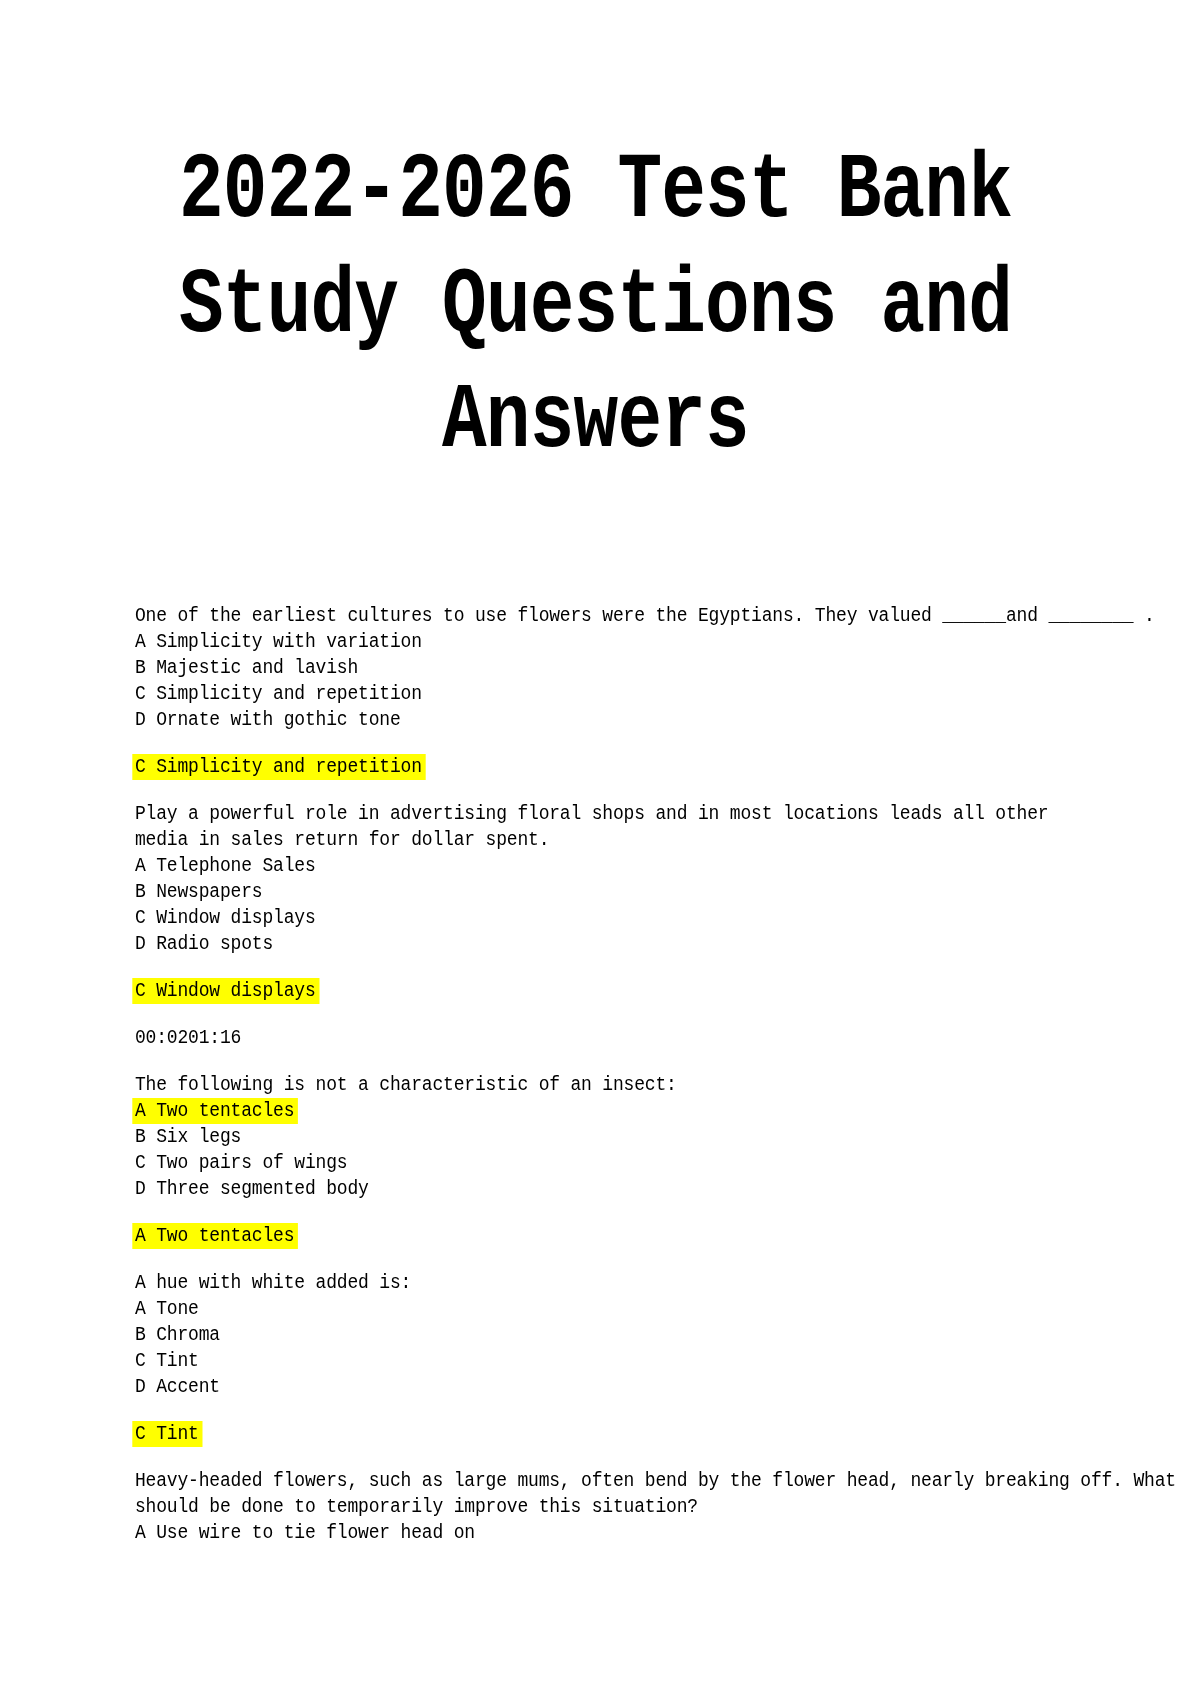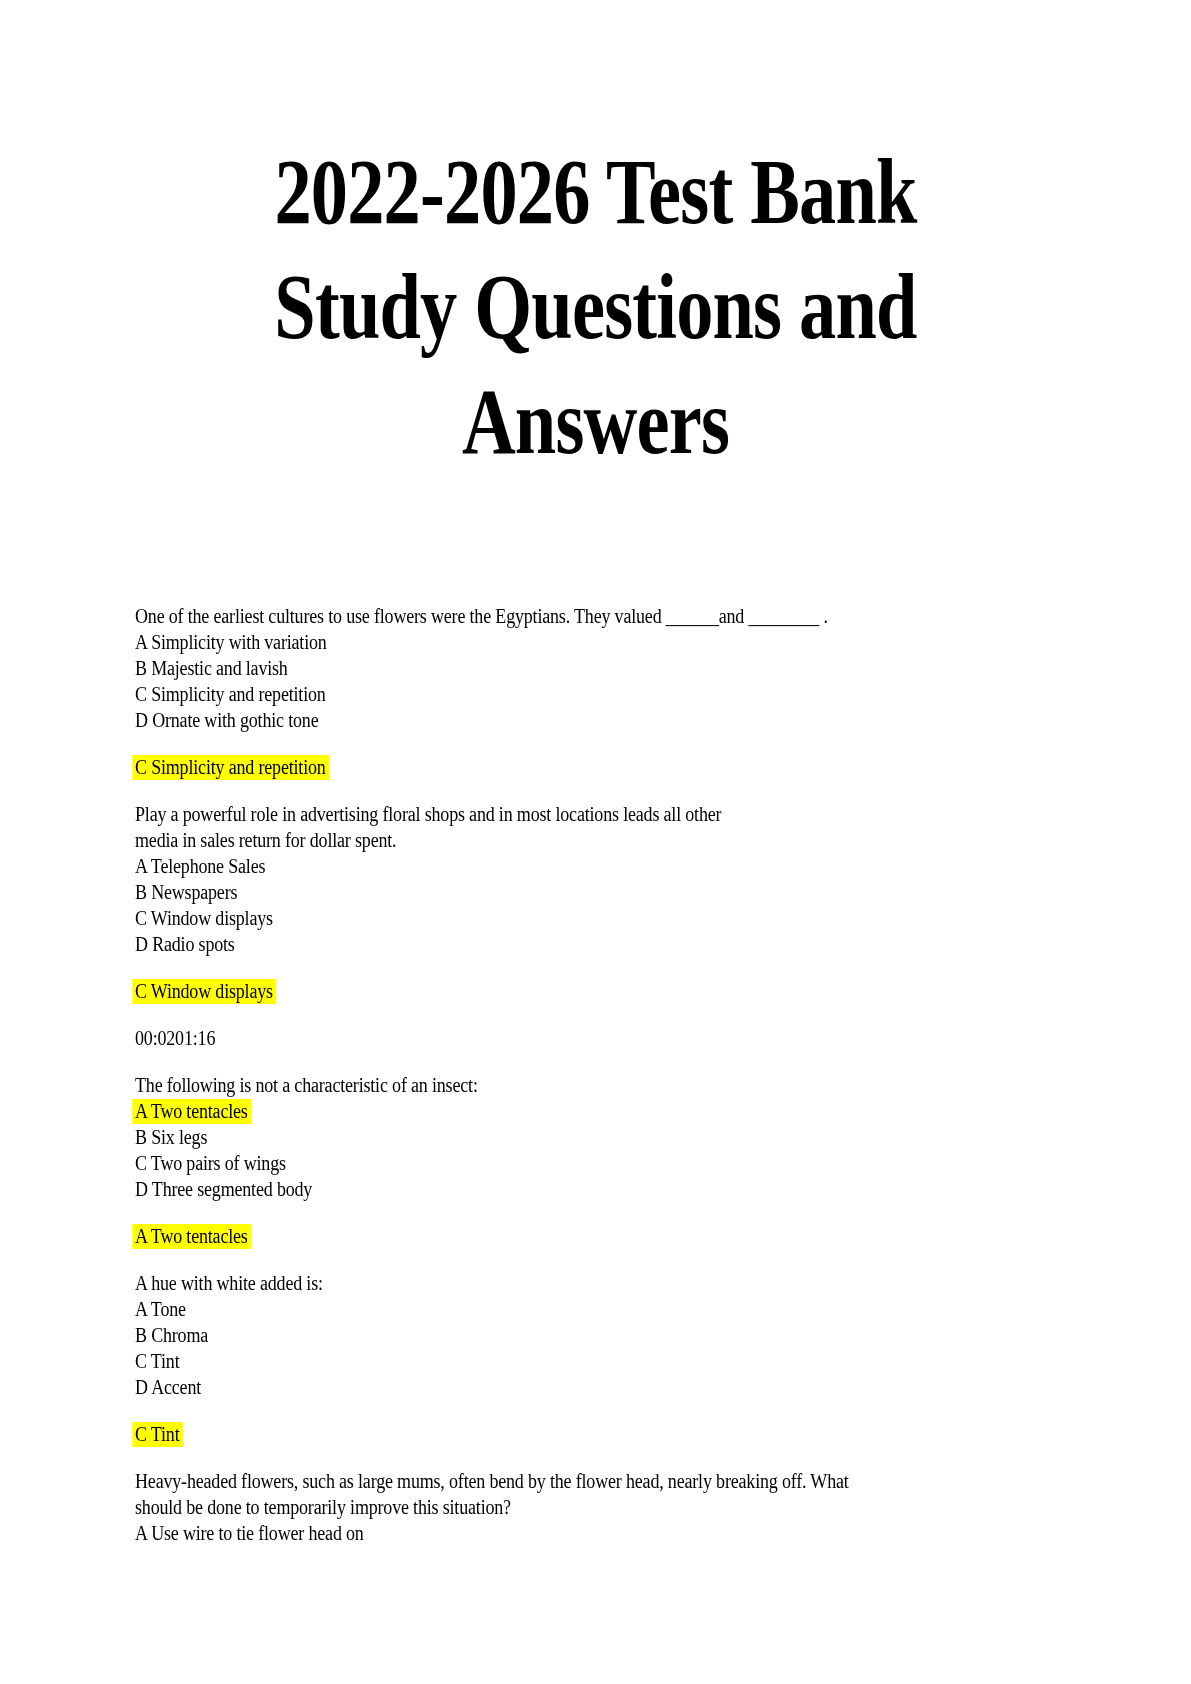--- a/index.html
+++ b/index.html
@@ -12,21 +12,21 @@
     padding: 0;
     background: #888;
   }
   .page {
     position: relative;
     width: 1191px;
     height: 1684px;
     margin: 0 auto;
     background: var(--paper);
     color: var(--ink);
-    font-family: Liberation Serif, serif;
+    font-family: Liberation Mono, monospace;
     overflow: hidden;
   }
   .doc-title {
     padding-top: 134px;
     width: 1191px;
     text-align: center;
     font-size: 93px;
     line-height: 115px;
     font-weight: bold;
     letter-spacing: -1px;

